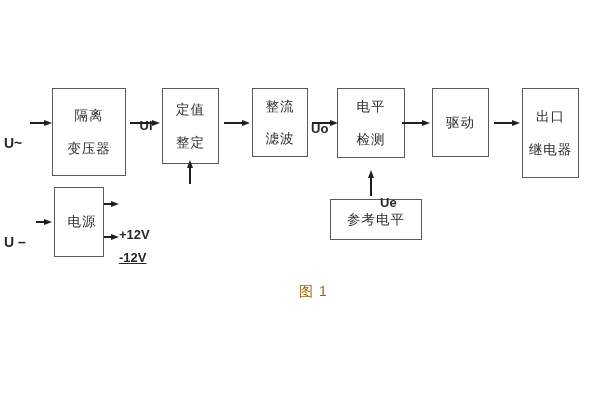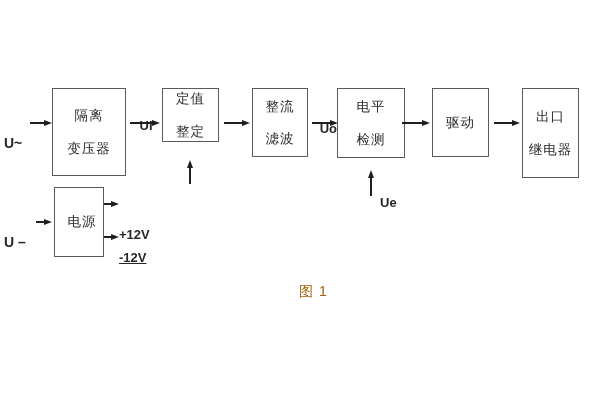--- a/index.html
+++ b/index.html
@@ -22,42 +22,42 @@
     align-items:center;
     justify-content:center;
     gap:19px;
     font-size:13.5px;
     letter-spacing:1px;
     text-align:center;
     line-height:1;
   }
   .block span{display:block;white-space:nowrap;}
   .b-isolation {left:52px;  top:88px;  width:74px; height:88px;}
-  .b-setpoint  {left:162px; top:88px;  width:57px; height:54px;text-align:center;}
+  .b-setpoint  {left:162px; top:88px;  width:57px; height:76px;text-align:center;}
   .b-rectifier {left:252px; top:88px;  width:56px; height:69px;}
   .b-level     {left:337px; top:88px;  width:68px; height:70px;}
   .b-drive     {left:432px; top:88px;  width:57px; height:69px;justify-content:center;}
   .b-relay     {left:522px; top:88px;  width:57px; height:90px;}
   .b-power     {left:54px;  top:187px; width:50px; height:70px;padding-left:6px;}
   .b-ratio     {left:161px; top:185px; width:57px; height:70px;}
   .b-reference {left:330px; top:199px; width:92px; height:41px;}
   
   .lbl{
     position:absolute;
     color:#262626;
     font-size:13px;
     font-weight:600;
     line-height:1;
     white-space:nowrap;
     margin-top:20px;
   }
   .l-uac{left:4px;  top:116px; font-size:14px;}
   .l-udc{left:4px;  top:215px; font-size:14px;}
   .l-ui {left:133px;top:99px;  width:26px; text-align:center;}
-  .l-uo {left:311px;top:102px; width:26px; text-align:right;}
+  .l-uo {left:311px;top:102px; width:26px; text-align:left;}
   .l-ue {left:380px;top:176px;text-align:right;}
   .l-p12{left:119px;top:208px;}
   .l-m12{left:119px;top:231px;text-decoration:underline;}
   .l-caption{left:299px;top:264px;font-size:14px;font-weight:400;color:#a16207;letter-spacing:1px;}
   
   .arrow-h{position:absolute;height:1.5px;background:#1f1f1f;}
   .arrow-h::after{
     content:"";position:absolute;right:-8px;top:50%;
     transform:translateY(-50%);
     border-left:8px solid #1f1f1f;
@@ -98,20 +98,23 @@
     <span>驱动</span>
   </div>
   <div class="block b-relay">
     <span>出口</span>
     <span>继电器</span>
   </div>
 
   <div class="block b-power">
     <span>电源</span>
   </div>
+  <div class="block b-reference">
+    <span>参考电平</span>
+  </div>
 
   <span class="lbl l-uac">U~</span>
   <span class="lbl l-udc">U –</span>
   <span class="lbl l-ui">Ui</span>
   <span class="lbl l-uo">Uo</span>
   <span class="lbl l-ue">Ue</span>
   <span class="lbl l-p12">+12V</span>
   <span class="lbl l-m12">-12V</span>
   <span class="lbl l-caption">图 1</span>
 

